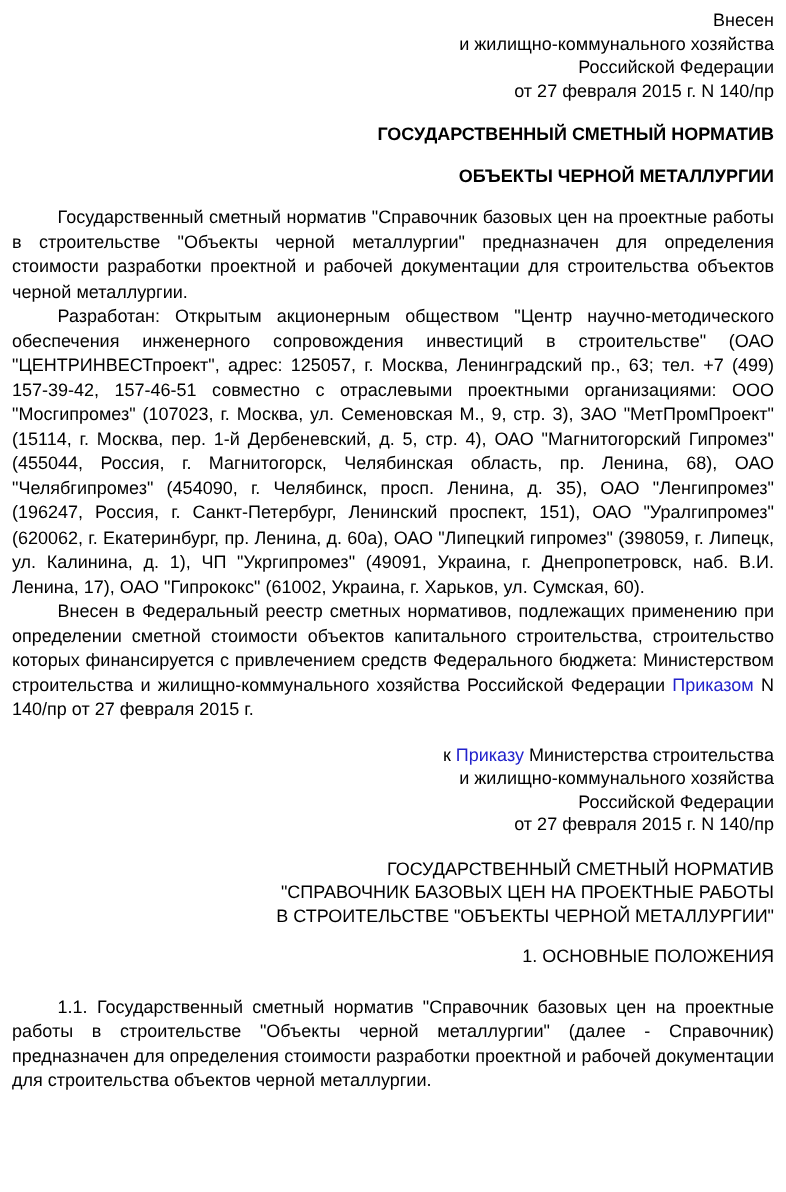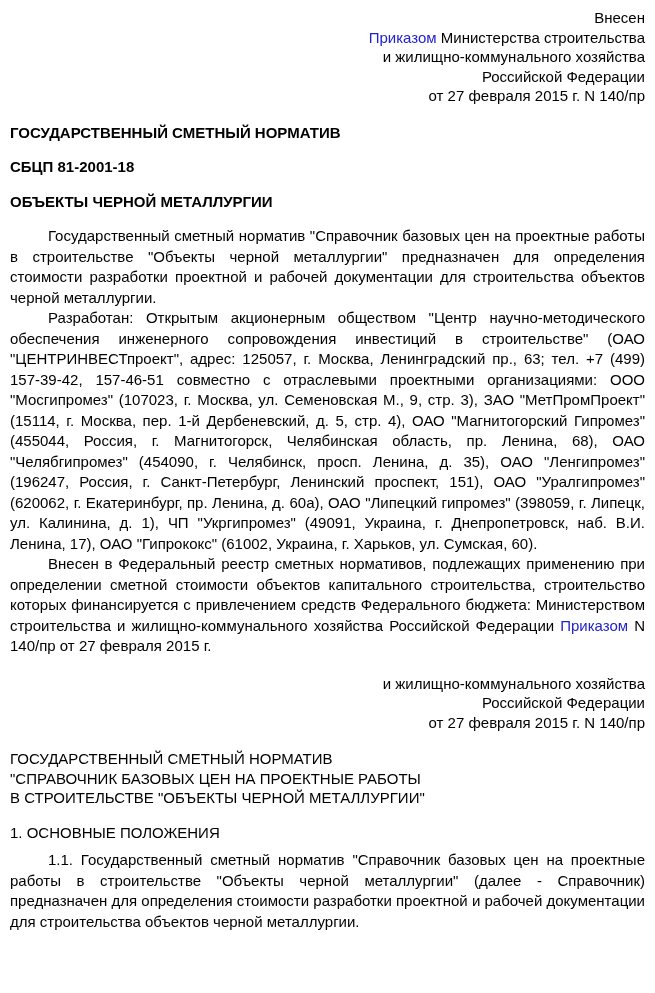--- a/index.html
+++ b/index.html
@@ -26,60 +26,59 @@
     height: 993px;
     padding: 8px 10px 0 10px;
     overflow: hidden;
     background: var(--page-bg);
   }
   .block {
     line-height: 19.5px;
     margin: 0 0 15px 0;
   }
   .right  { text-align: right; }
-  .center { text-align: left; }
+  .center { text-align: right; }
   .bold   { font-weight: bold; }
   .mt     { margin-top: 17px; }
-  .tight  { margin-bottom: 8px; }
+  .tight  { margin-bottom: 22px; }
   .para {
     margin: 0;
     text-align: justify;
     text-indent: 38px;
     line-height: 20.5px;
   }
   .link {
     color: var(--link-color);
     text-decoration: none;
     cursor: pointer;
   }
 </style>
 </head>
 <body>
 
 <div class="page">
 
   <div class="block right">
     <div>Внесен</div>
-    <div><a class="link">Приказом</a><span> Министерства строительства</span></div>
     <div>и жилищно-коммунального хозяйства</div>
     <div>Российской Федерации</div>
     <div>от 27 февраля 2015 г. N 140/пр</div>
   </div>
 
   <div class="block center bold mt">ГОСУДАРСТВЕННЫЙ СМЕТНЫЙ НОРМАТИВ</div>
   <div class="block center bold">
   </div>
-  <div class="block center bold">СБЦП 81-2001-18</div>
   <div class="block center bold">ОБЪЕКТЫ ЧЕРНОЙ МЕТАЛЛУРГИИ</div>
 
   <p class="para">Государственный сметный норматив "Справочник базовых цен на проектные работы в строительстве "Объекты черной металлургии" предназначен для определения стоимости разработки проектной и рабочей документации для строительства объектов черной металлургии.</p>
   <p class="para">Разработан: Открытым акционерным обществом "Центр научно-методического обеспечения инженерного сопровождения инвестиций в строительстве" (ОАО "ЦЕНТРИНВЕСТпроект", адрес: 125057, г. Москва, Ленинградский пр., 63; тел. +7 (499) 157-39-42, 157-46-51 совместно с отраслевыми проектными организациями: ООО "Мосгипромез" (107023, г. Москва, ул. Семеновская М., 9, стр. 3), ЗАО "МетПромПроект" (15114, г. Москва, пер. 1-й Дербеневский, д. 5, стр. 4), ОАО "Магнитогорский Гипромез" (455044, Россия, г. Магнитогорск, Челябинская область, пр. Ленина, 68), ОАО "Челябгипромез" (454090, г. Челябинск, просп. Ленина, д. 35), ОАО "Ленгипромез" (196247, Россия, г. Санкт-Петербург, Ленинский проспект, 151), ОАО "Уралгипромез" (620062, г. Екатеринбург, пр. Ленина, д. 60а), ОАО "Липецкий гипромез" (398059, г. Липецк, ул. Калинина, д. 1), ЧП "Укргипромез" (49091, Украина, г. Днепропетровск, наб. В.И. Ленина, 17), ОАО "Гипрококс" (61002, Украина, г. Харьков, ул. Сумская, 60).</p>
   <p class="para"><span>Внесен в Федеральный реестр сметных нормативов, подлежащих применению при определении сметной стоимости объектов капитального строительства, строительство которых финансируется с привлечением средств Федерального бюджета: Министерством строительства и жилищно-коммунального хозяйства Российской Федерации </span><a class="link">Приказом</a><span> N 140/пр от 27 февраля 2015 г.</span></p>
 
   <div class="block right mt">
+    <div><span>к </span><a class="link">Приказу</a><span> Министерства строительства</span></div>
     <div>и жилищно-коммунального хозяйства</div>
     <div>Российской Федерации</div>
     <div>от 27 февраля 2015 г. N 140/пр</div>
   </div>
 
   <div class="block center mt">
     <div>ГОСУДАРСТВЕННЫЙ СМЕТНЫЙ НОРМАТИВ</div>
     <div>"СПРАВОЧНИК БАЗОВЫХ ЦЕН НА ПРОЕКТНЫЕ РАБОТЫ</div>
     <div>В СТРОИТЕЛЬСТВЕ "ОБЪЕКТЫ ЧЕРНОЙ МЕТАЛЛУРГИИ"</div>
   </div>

